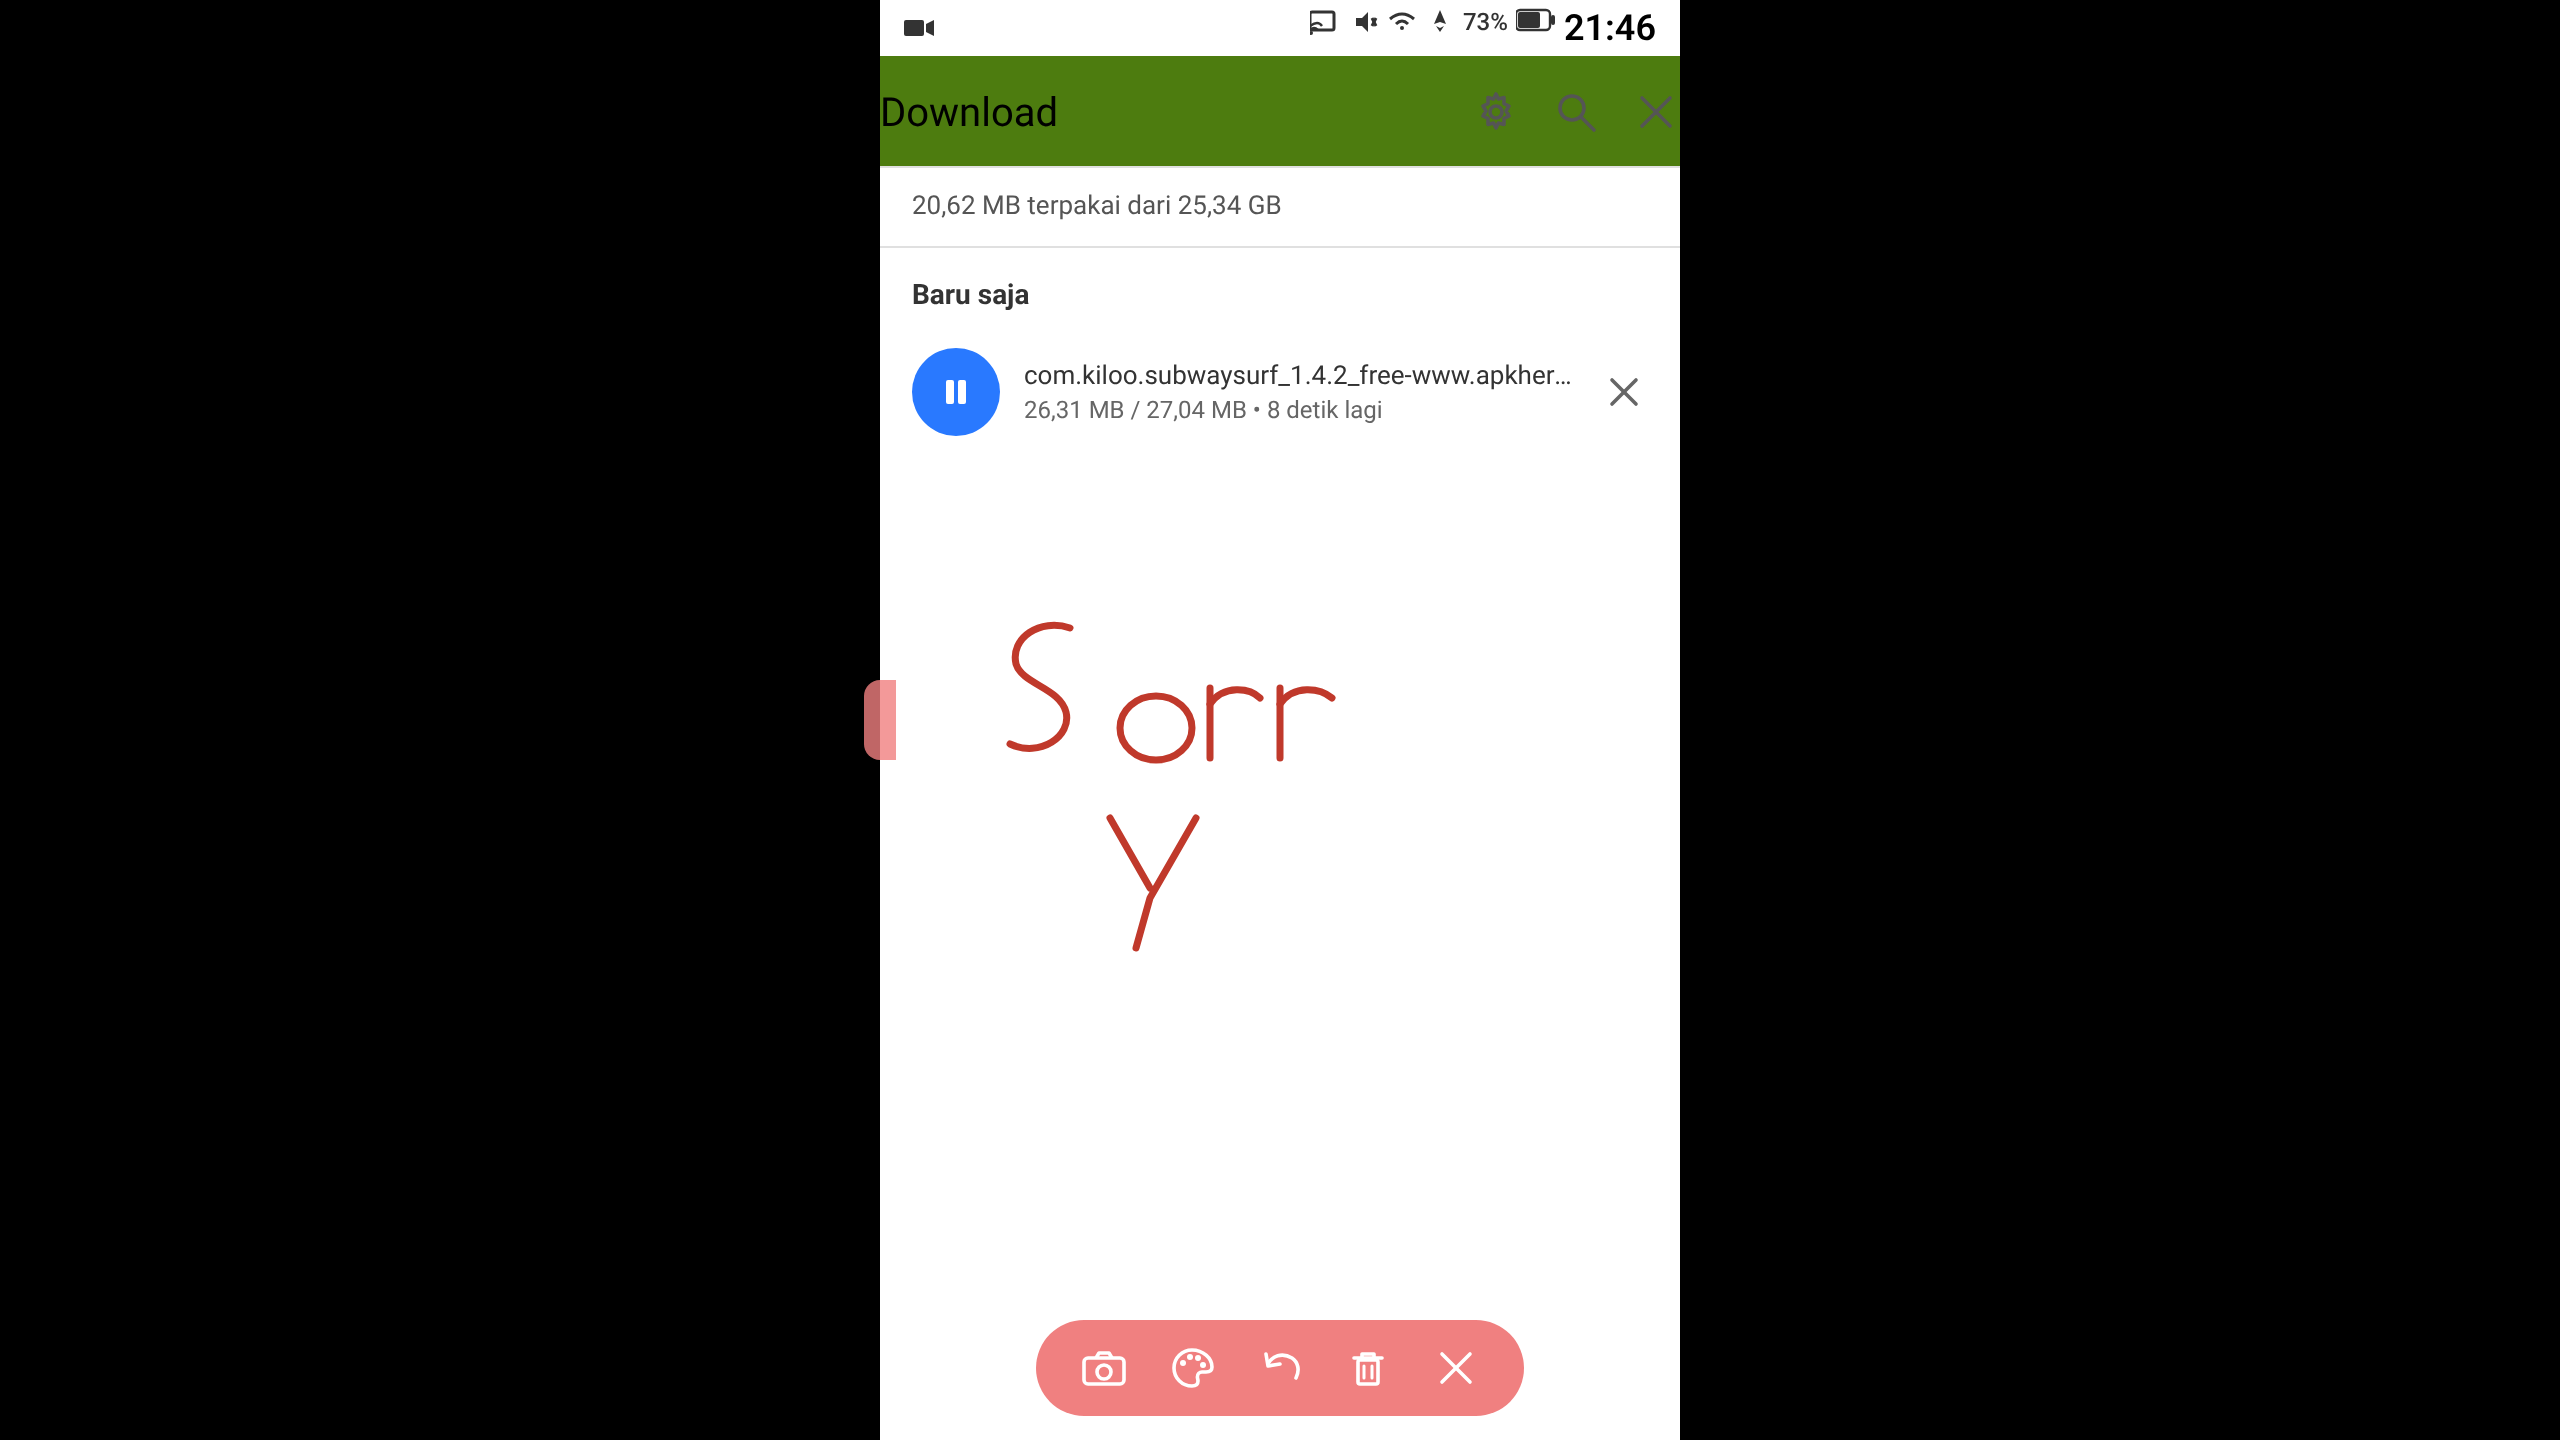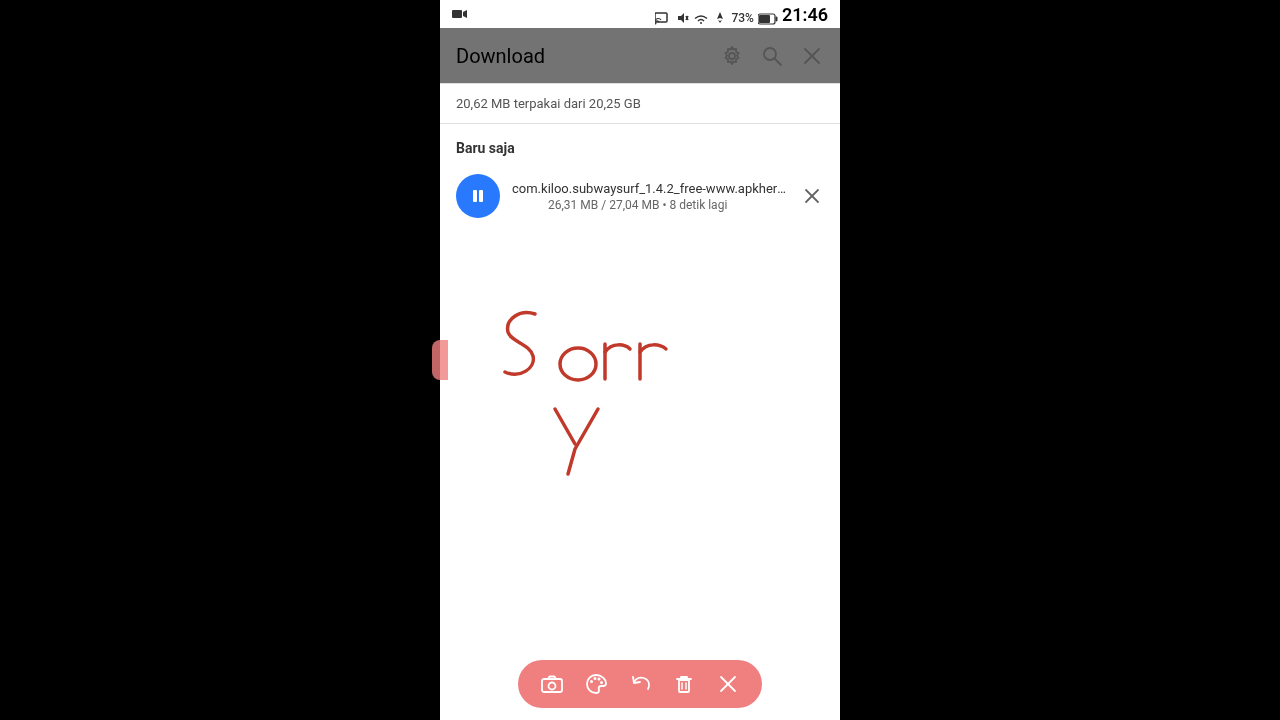--- a/index.html
+++ b/index.html
@@ -37,33 +37,33 @@
     }
 
     .status-bar-left {
       display: flex;
       align-items: center;
       gap: 4px;
     }
 
     .status-bar-right {
       display: flex;
-      align-items: flex-end;
+      align-items: flex-start;
       gap: 4px;
       font-size: 12px;
       font-weight: 500;
     }
 
     
     .app-header {
-      background: #737373;
+      background: #4d7c0f;
       height: 56px;
       display: flex;
       align-items: center;
-      padding: 0 16px;
+      padding: 0 0;
       border-bottom: 1px solid #e0e0e0;
     }
 
     .app-title {
       font-size: 20px;
       font-weight: 400;
       color: #000;
       flex: 1;
     }
 
@@ -130,21 +130,20 @@
       color: #333;
       white-space: nowrap;
       overflow: hidden;
       text-overflow: ellipsis;
     }
 
     .download-meta {
       font-size: 12px;
       color: #666;
       margin-top: 2px;
-      margin-left: 36px;
     }
 
     .close-item-btn {
       width: 24px;
       height: 24px;
       display: flex;
       align-items: center;
       justify-content: center;
       cursor: pointer;
       color: #666;
@@ -290,21 +289,21 @@
       <div class="header-icon">
         <svg width="22" height="22" viewBox="0 0 22 22" fill="none">
           <line x1="4" y1="4" x2="18" y2="18" stroke="#555" stroke-width="1.8" stroke-linecap="round"></line>
           <line x1="18" y1="4" x2="4" y2="18" stroke="#555" stroke-width="1.8" stroke-linecap="round"></line>
         </svg>
       </div>
     </div>
   </div>
 
   <div class="storage-info">
-    <span>20,62 MB terpakai dari 20,25 GB</span>
+    <span>20,62 MB terpakai dari 25,34 GB</span>
   </div>
 
   <div class="section-label">Baru saja</div>
 
   <div class="download-item">
     <div class="pause-btn">
       <svg width="18" height="18" viewBox="0 0 18 18" fill="none">
         <rect x="4" y="3" width="4" height="12" rx="1" fill="#fff"></rect>
         <rect x="10" y="3" width="4" height="12" rx="1" fill="#fff"></rect>
       </svg>

